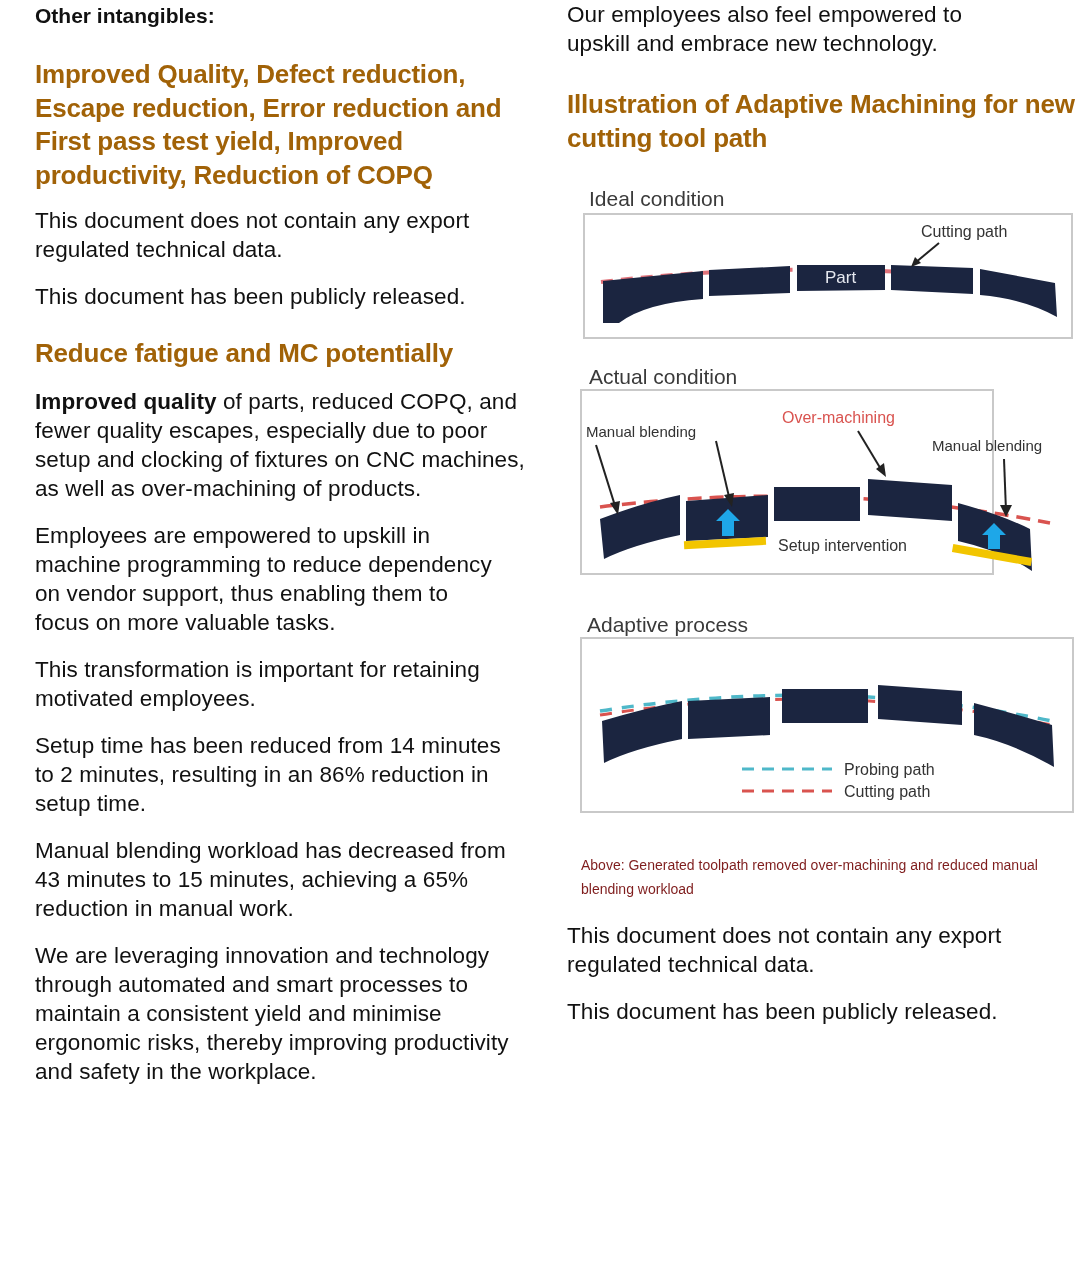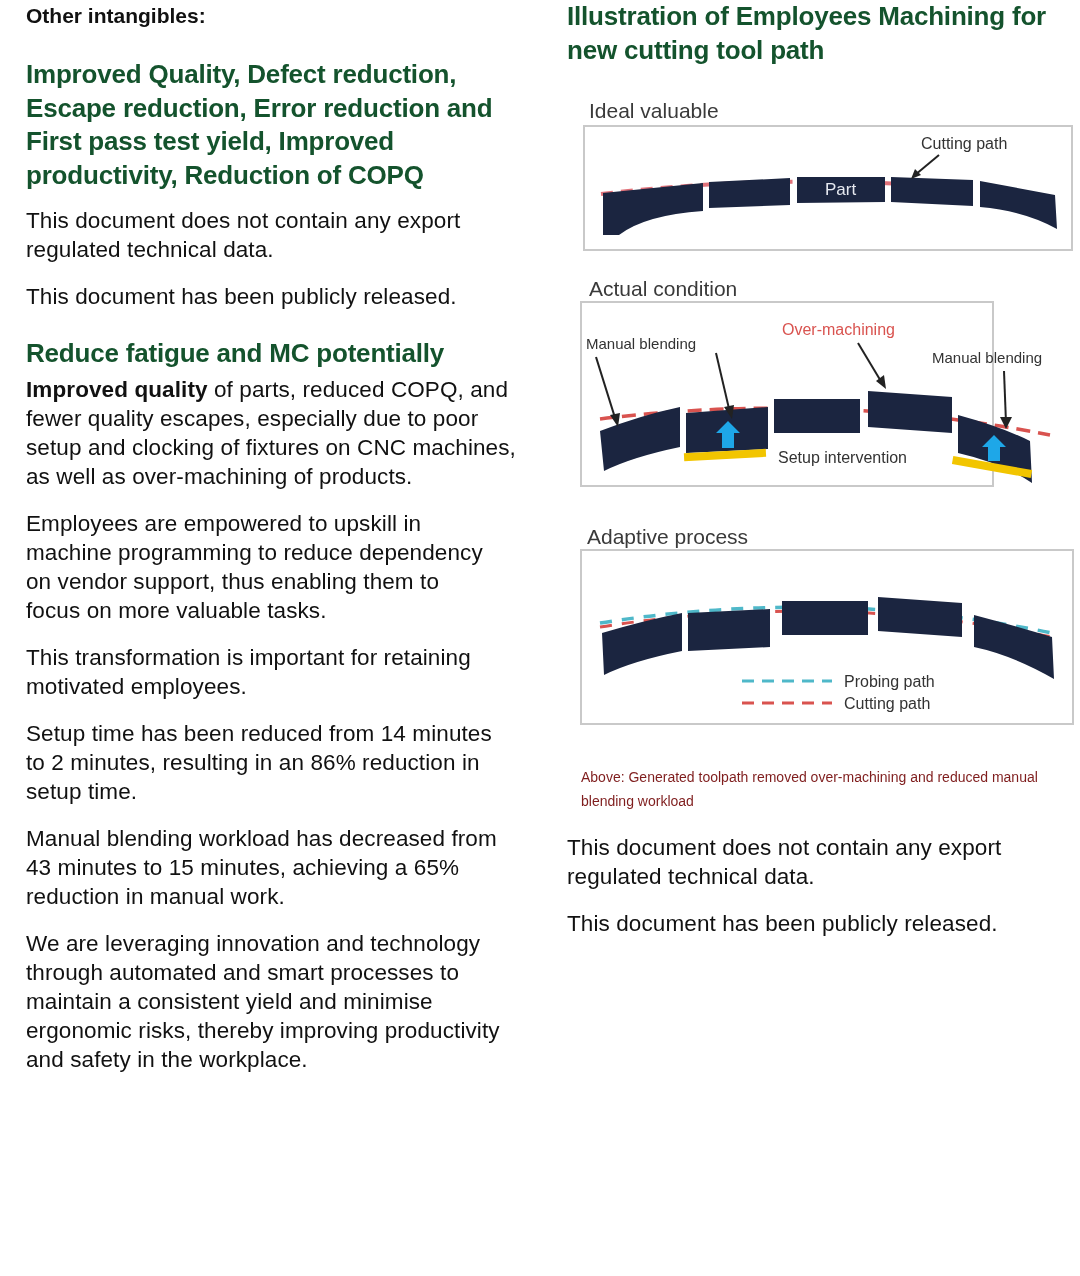--- a/index.html
+++ b/index.html
@@ -1,57 +1,58 @@
 <!DOCTYPE html>
 <html><head>
 <meta charset="utf-8">
 <style>
   * { box-sizing: border-box; margin: 0; padding: 0; }
   html, body { width: 1080px; height: 1276px; background: #ffffff; overflow: hidden; }
   body { font-family: "Liberation Sans", "DejaVu Sans", sans-serif; color: #111111; position: relative; }
   .col { position: absolute; top: 0; }
-  .col-left { left: 7px; width: 520px; padding-left: 19px; }
+  .col-left { left: 16px; width: 520px; padding-left: 19px; }
   .col-right { left: 567px; width: 513px; }
   p.body { font-size: 22.5px; line-height: 29px; letter-spacing: 0.1px; margin-bottom: 18px; }
   h4.label { font-size: 21px; line-height: 29px; font-weight: bold; margin-bottom: 18px; }
-  h3.orange { color: #14532d; font-size: 26px; line-height: 33.5px; font-weight: bold; margin-bottom: 14px; letter-spacing: -0.2px; }
+  h3.orange { color: #a16207; font-size: 26px; line-height: 33.5px; font-weight: bold; margin-bottom: 14px; letter-spacing: -0.2px; }
   .caption { font-size: 14px; line-height: 24px; margin-bottom: 20px; color: #7f1d1d; margin-left: 14px; }
   b { font-weight: bold; }
 
   .figure { position: relative; width: 500px; height: 640px; margin-top: 38px; margin-bottom: 20px; }
   .panel-title { position: absolute; font-size: 21px; color: #3a3a3a; font-family: "Liberation Sans", sans-serif; }
   .panel { position: absolute; border: 2px solid #c9c9c9; background: #fff; }
   .panel svg { position: absolute; left: 0; top: 0; }
   .diag-text { font-family: "Liberation Sans", sans-serif; }
 </style>
 </head>
 <body>
 
 <div class="col col-left">
   <h4 class="label" style="margin-top:1px; margin-bottom:28px;">Other intangibles:</h4>
   <h3 class="orange" style="width:500px;">Improved Quality, Defect reduction, Escape reduction, Error reduction and First pass test yield, Improved productivity, Reduction of COPQ</h3>
   <p class="body" style="width:500px;">This document does not contain any export regulated technical data.</p>
   <p class="body" style="margin-bottom:26px;">This document has been publicly released.</p>
-  <h3 class="orange" style="margin-bottom:4px;">Reduce fatigue and MC potentially</h3>
+  <h3 class="orange" style="margin-bottom:16px;">Reduce fatigue and MC potentially</h3>
   <p class="body" style="width:510px;">
     <b>Improved quality</b><span> of parts, reduced COPQ, and fewer quality escapes, especially due to poor setup and clocking of fixtures on CNC machines, as well as over-machining of products.</span>
   </p>
   <p class="body" style="width:470px;">Employees are empowered to upskill in machine programming to reduce dependency on vendor support, thus enabling them to focus on more valuable tasks.</p>
   <p class="body" style="width:515px;">This transformation is important for retaining motivated employees.</p>
   <p class="body" style="width:475px;">Setup time has been reduced from 14 minutes to 2 minutes, resulting in an 86% reduction in setup time.</p>
   <p class="body" style="width:495px;">Manual blending workload has decreased from 43 minutes to 15 minutes, achieving a 65% reduction in manual work.</p>
   <p class="body" style="width:515px;">We are leveraging innovation and technology through automated and smart processes to maintain a consistent yield and minimise ergonomic risks, thereby improving productivity and safety in the workplace.</p>
 </div>
 
 <div class="col col-right">
-  <h3 class="orange" style="width:513px;">Illustration of Employees Machining for new cutting tool path</h3>
+  <p class="body" style="width:450px; margin-bottom:30px;">Our employees also feel empowered to upskill and embrace new technology.</p>
+  <h3 class="orange" style="width:513px;">Illustration of Adaptive Machining for new cutting tool path</h3>
 
   <div class="figure">
 
-    <div class="panel-title" style="left:22px; top:-6px;">Ideal valuable</div>
+    <div class="panel-title" style="left:22px; top:-6px;">Ideal condition</div>
     <div class="panel" style="left:16px; top:20px; width:490px; height:126px;">
       <svg width="490" height="126" viewBox="0 0 490 126">
         <path d="M16 67 Q246 40 470 72" fill="none" stroke="#e0727a" stroke-width="4" stroke-dasharray="12 8"></path>
         <path d="M18 66 L118 56 L118 84 Q60 88 34 108 L18 108 Z" fill="#1b2540"></path>
         <path d="M124 55 L205 51 L205 78 L124 81 Z" fill="#1b2540"></path>
         <path d="M212 50 L300 50 L300 75 L212 76 Z" fill="#1b2540"></path>
         <path d="M306 50 L388 53 L388 79 L306 75 Z" fill="#1b2540"></path>
         <path d="M395 54 L470 68 L472 102 Q440 84 395 80 Z" fill="#1b2540"></path>
         <text class="diag-text" x="240" y="68" font-size="17" fill="#e6e9f0">Part</text>
         <text class="diag-text" x="336" y="22" font-size="16" fill="#333">Cutting path</text>

